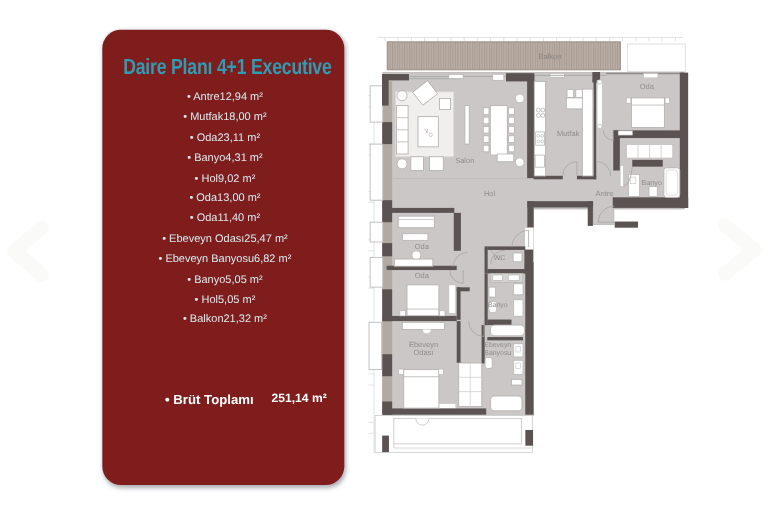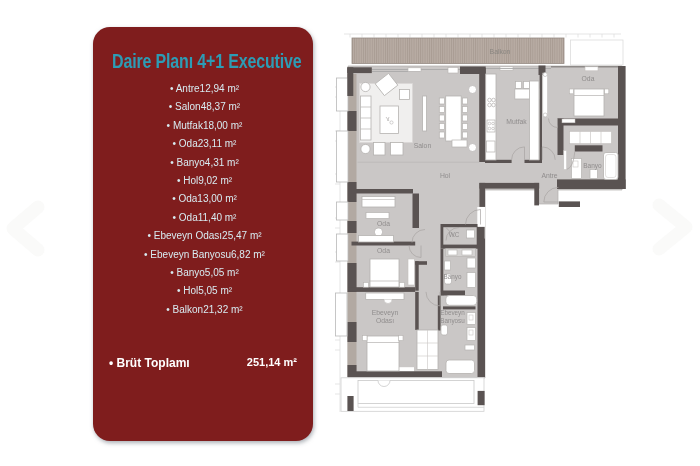--- a/index.html
+++ b/index.html
@@ -4,21 +4,21 @@
 <style>
   html,body{margin:0;padding:0;}
   body{width:700px;height:466px;background:#ffffff;font-family:"Liberation Sans",sans-serif;position:relative;overflow:hidden;}
   .panel{position:absolute;left:93px;top:27px;width:220px;height:414px;background:#7f1d1d;border-radius:17px;box-shadow:1px 2px 4px rgba(100,110,120,0.55);}
   .title{position:absolute;left:19px;top:23px;color:#2d9cb5;font-size:20px;font-weight:bold;letter-spacing:-0.2px;white-space:nowrap;transform:scaleX(0.80);transform-origin:0 0;}
   .rows{position:absolute;left:19px;right:16px;top:53px;}
   .row{display:flex;justify-content:center;height:18.4px;line-height:18.4px;font-size:10px;color:#d8ebf1;}
   .row .nm{white-space:nowrap;}
   .row .vl{white-space:nowrap;}
   .brut{position:absolute;left:16px;right:16px;top:329px;display:flex;justify-content:space-between;color:#ffffff;font-weight:bold;}
-  .brut .nm{font-size:12px;}
+  .brut .nm{font-size:12px;margin-left:41px;}
   .brut .vl{font-size:11px;}
   svg text{font-family:"Liberation Sans",sans-serif;}
 </style>
 </head>
 <body>
 
 <svg width="700" height="466" viewBox="0 0 700 466" style="position:absolute;left:0;top:0;">
   <defs>
     <pattern id="wood" width="2.2" height="8" patternUnits="userSpaceOnUse">
       <rect width="2.2" height="8" fill="#b5a9a0"></rect>
@@ -386,24 +386,20 @@
 <div class="panel">
 
   <div class="title">Daire Planı 4+1 Executive</div>
 
   <div class="rows">
     <div class="row">
         <span class="nm">• Antre</span>
         <span class="vl">12,94 m²</span>
       </div>
     <div class="row">
-        <span class="nm">• Salon</span>
-        <span class="vl">48,37 m²</span>
-      </div>
-    <div class="row">
         <span class="nm">• Mutfak</span>
         <span class="vl">18,00 m²</span>
       </div>
     <div class="row">
         <span class="nm">• Oda</span>
         <span class="vl">23,11 m²</span>
       </div>
     <div class="row">
         <span class="nm">• Banyo</span>
         <span class="vl">4,31 m²</span>

